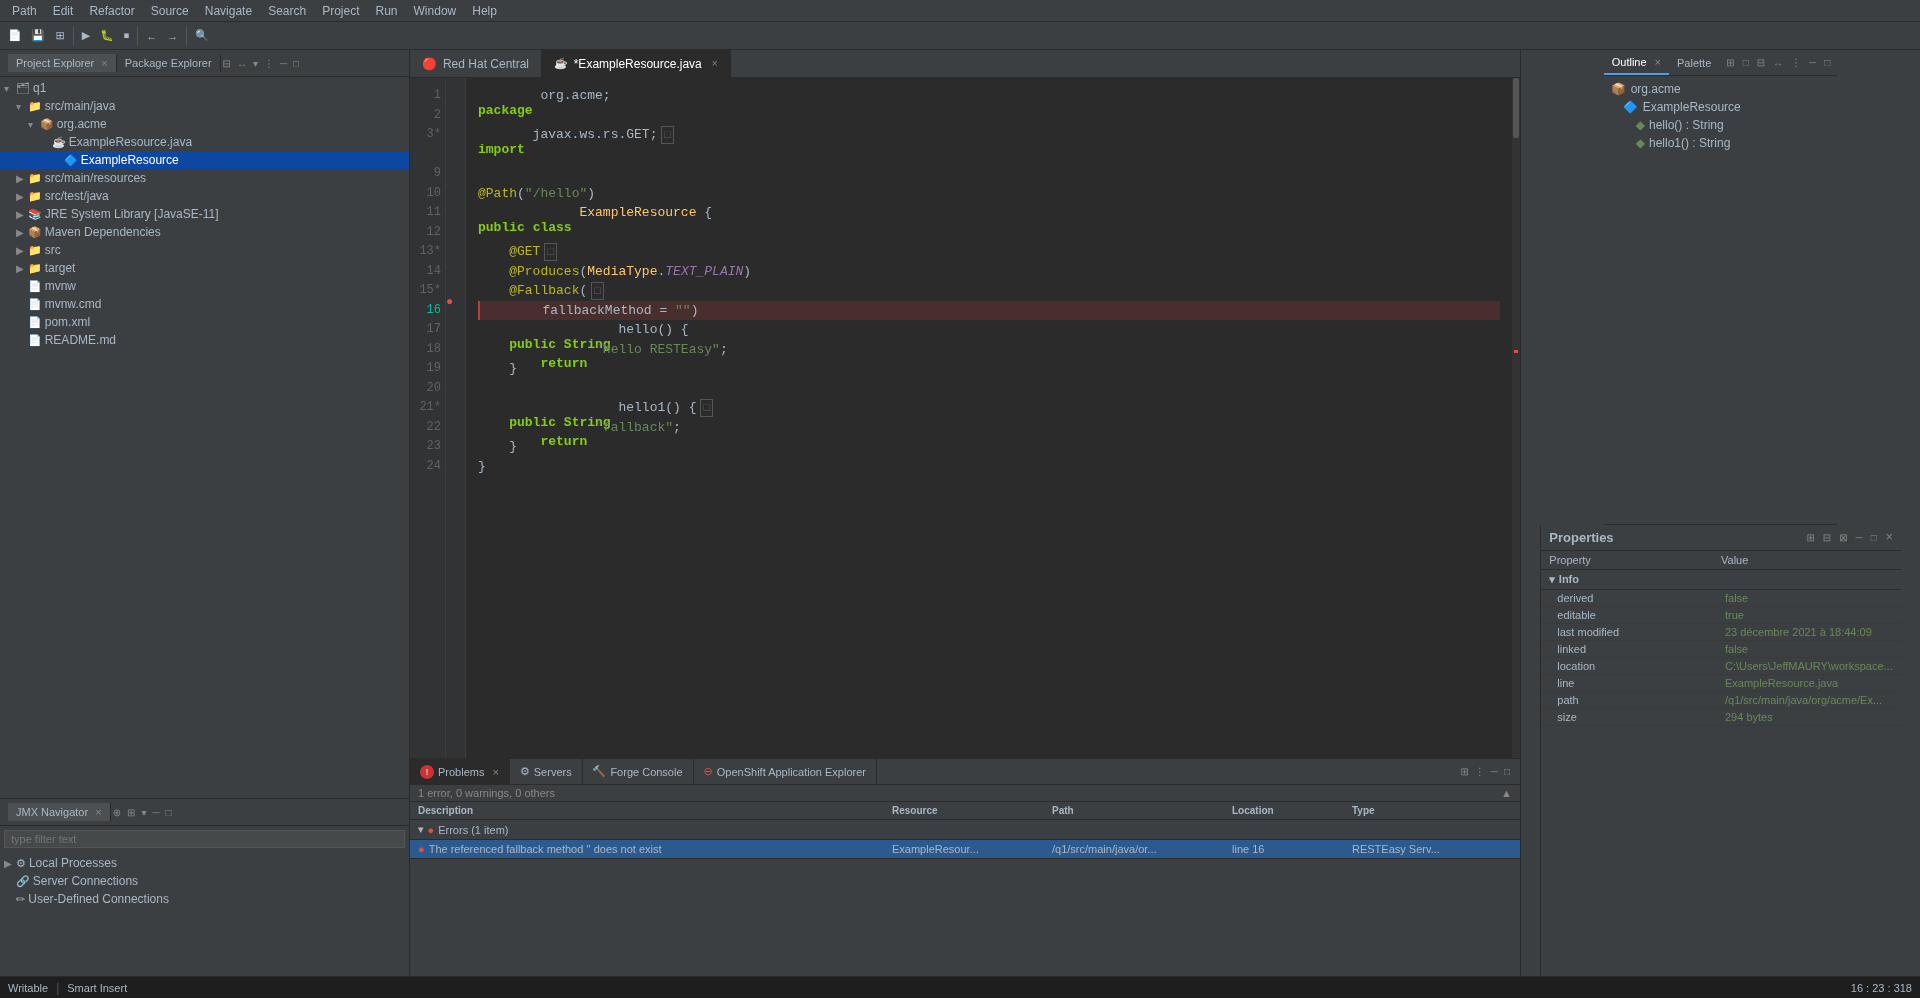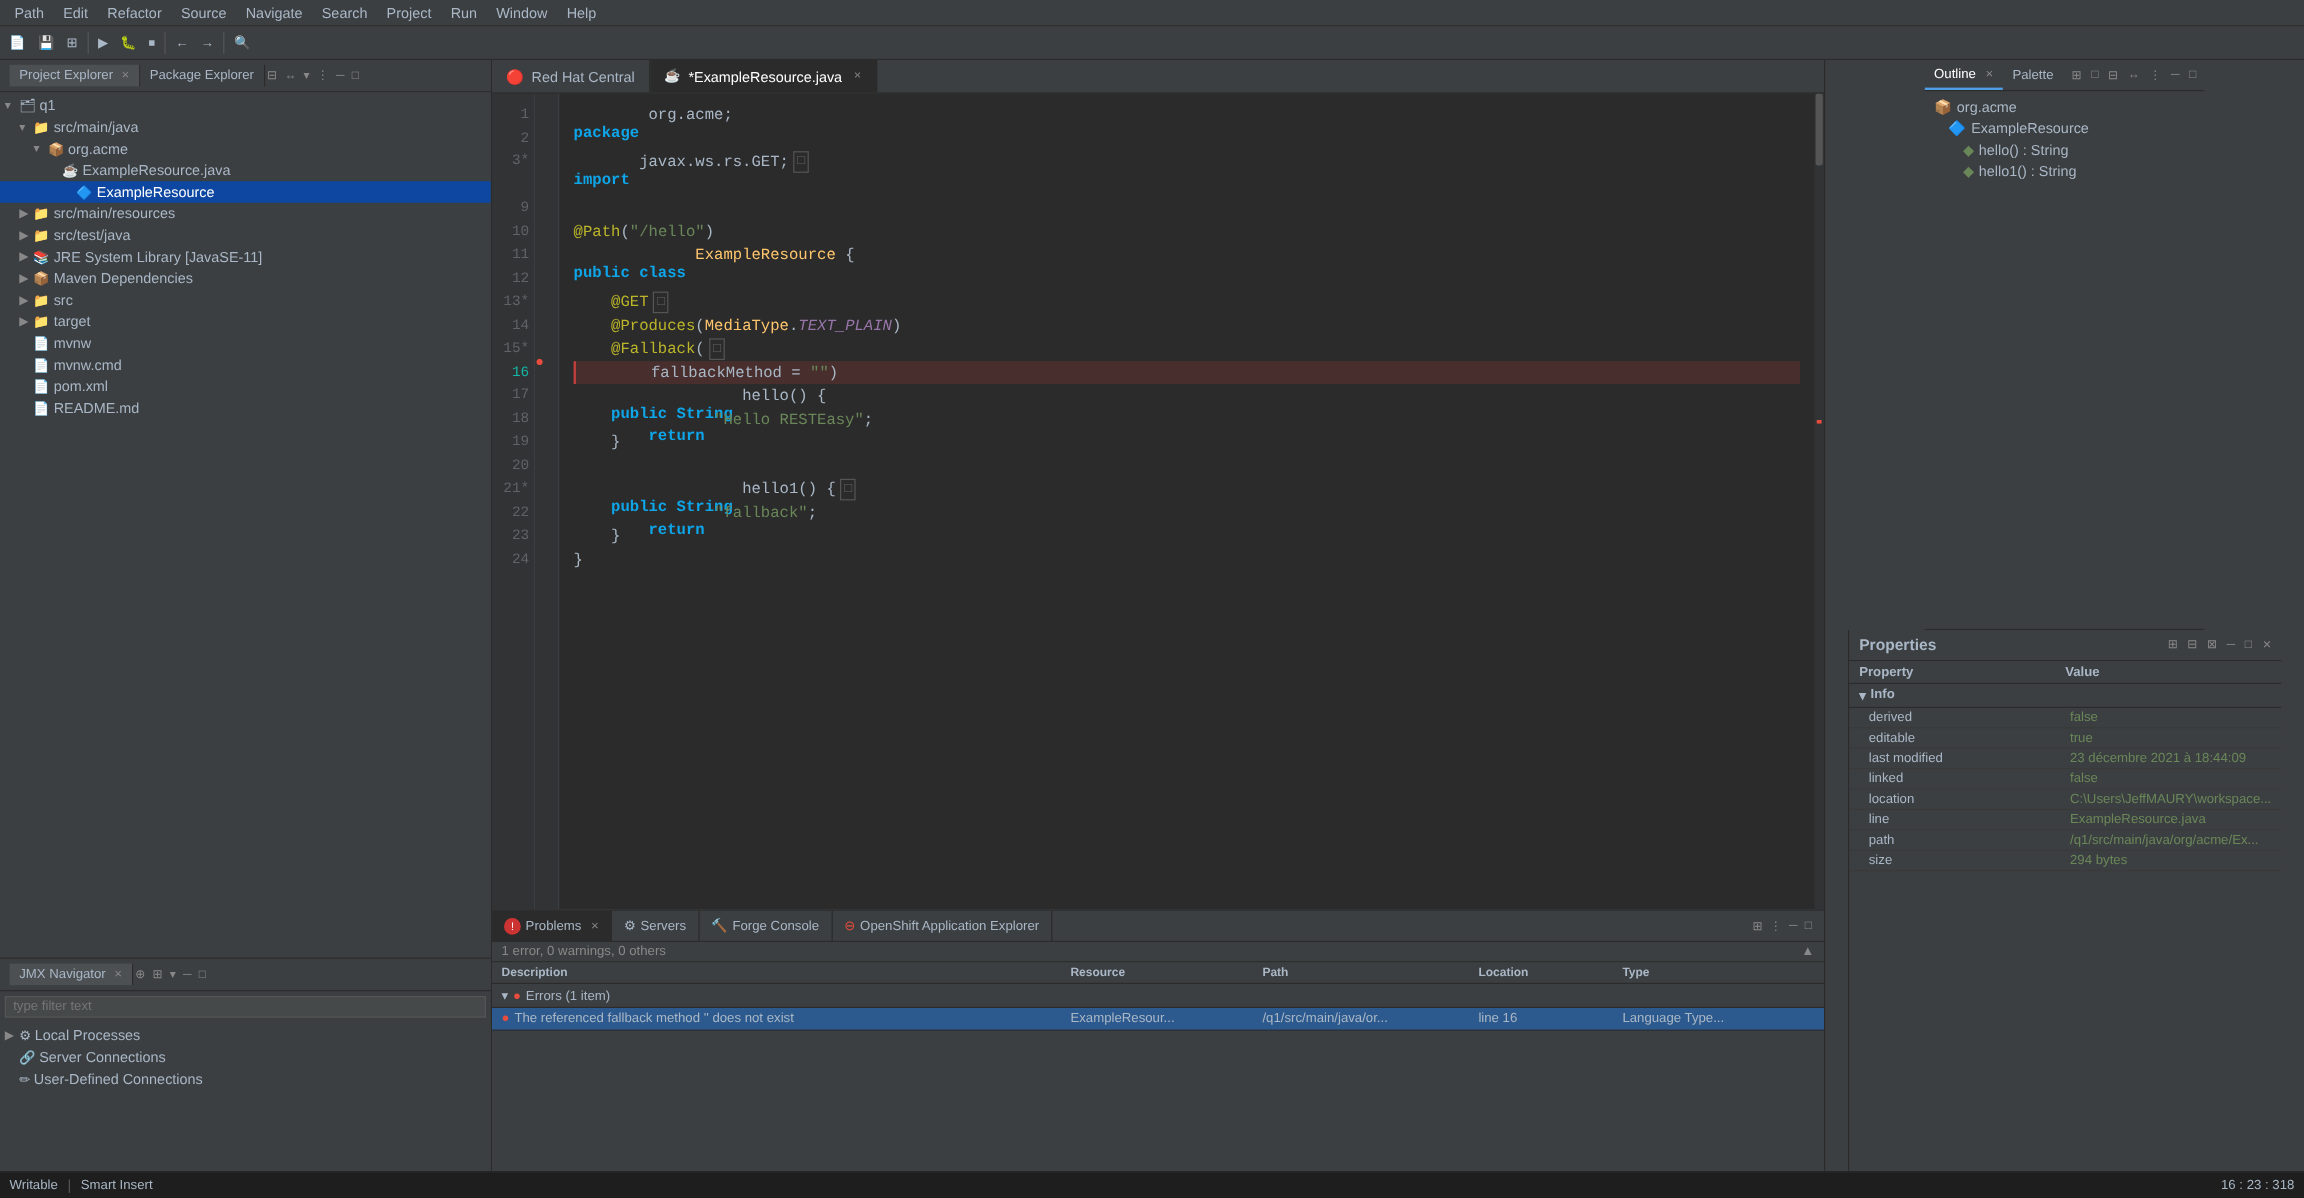--- a/index.html
+++ b/index.html
@@ -48,21 +48,21 @@
     
     
     .code-editor { flex: 1; overflow: auto; font-family: 'Courier New', Courier, monospace; font-size: 13px; line-height: 1.5; background: #2b2b2b; display: flex; }
     .line-numbers { background: #313335; padding: 8px 4px 8px 8px; text-align: right; color: #606366; font-size: 12px; line-height: 1.5; user-select: none; min-width: 36px; border-right: 1px solid #3c3f41; }
     .line-number { height: 19.5px; display: block; }
     .code-content { padding: 8px 12px; flex: 1; overflow-x: auto; }
     .code-line { height: 19.5px; white-space: pre; display: flex; align-items: center; }
     .code-line.error-line { background: rgba(188, 63, 60, 0.15); border-left: 2px solid #bc3f3c; }
     
     
-    .kw { color: #0ea5e9; font-weight: bold; margin-top: 29px; }
+    .kw { color: #84cc16; font-weight: bold; margin-top: 29px; }
     .ann { color: #bbb529; }
     .str { color: #6a8759; }
     .cls { color: #ffc66d; }
     
     
     .bottom-panel { height: 240px; background: #3c3f41; border-top: 1px solid #2b2b2b; display: flex; flex-direction: column; }
     .bottom-tabs { display: flex; align-items: center; background: #3c3f41; border-bottom: 1px solid #2b2b2b; height: 26px; }
     .bottom-tab { padding: 3px 10px; font-size: 11px; color: #a9b7c6; cursor: pointer; border-right: 1px solid #2b2b2b; display: flex; align-items: center; gap: 4px; height: 100%; }
     .bottom-tab.active { background: #2b2b2b; }
     .error-badge { background: #cc3333; color: white; border-radius: 50%; width: 14px; height: 14px; display: inline-flex; align-items: center; justify-content: center; font-size: 9px; }
@@ -84,21 +84,21 @@
     .outline-item { padding: 2px 8px; cursor: pointer; display: flex; align-items: center; gap: 4px; font-size: 12px; }
     .outline-icon-pkg { color: #4e9de6; }
     .outline-icon-cls { color: #ffc66d; }
     
     
     .properties-panel { flex: 1; border-left: 1px solid #2b2b2b; background: #3c3f41; display: flex; flex-direction: column; }
     .properties-header { display: flex; align-items: center; justify-content: space-between; border-bottom: 1px solid #2b2b2b; padding: 4px 8px; height: 26px; }
     .properties-title { font-size: 13px; color: #a9b7c6; font-weight: bold; }
     .properties-toolbar { display: flex; gap: 2px; }
     .properties-table { flex: 1; overflow-y: auto; }
-    .prop-header { display: grid; grid-template-columns: 1fr 1fr; background: #3c3f41; border-bottom: 1px solid #2b2b2b; padding: 3px 8px; font-size: 11px; color: #a9b7c6; font-weight: bold; }
+    .prop-header { display: grid; grid-template-columns: 1fr 1fr; background: #3c3f41; border-bottom: 1px solid #2b2b2b; padding: 3px 8px; font-size: 11px; color: #a9b7c6; font-weight: normal; }
     .prop-section { padding: 3px 8px; font-size: 11px; color: #a9b7c6; font-weight: bold; display: flex; align-items: center; gap: 4px; border-bottom: 1px solid #2b2b2b; }
     .prop-row { display: grid; grid-template-columns: 1fr 1fr; padding: 2px 8px 2px 16px; border-bottom: 1px solid #3a3a3a; font-size: 11px; }
     .prop-key { color: #a9b7c6; }
     .prop-value { color: #6a8759; overflow: hidden; text-overflow: ellipsis; white-space: nowrap; }
     
     
     .status-bar { background: #1e1e1e; height: 22px; display: flex; align-items: center; padding: 0 8px; gap: 8px; border-top: 1px solid #2b2b2b; position: fixed; bottom: 0; width: 100%; z-index: 100; }
     .status-item { color: #a9b7c6; font-size: 11px; }
     .status-separator { color: #555; }
     
@@ -494,21 +494,21 @@
         </div>
 
         <div class="problems-row selected">
           <span style="display:flex; align-items:center; gap:4px;">
             <span style="color:#e74c3c;">●</span>
             <span>The referenced fallback method '' does not exist</span>
           </span>
           <span>ExampleResour...</span>
           <span>/q1/src/main/java/or...</span>
           <span>line 16</span>
-          <span>Language Type...</span>
+          <span>RESTEasy Serv...</span>
         </div>
       </div>
     </div>
   </div>
 
   <div class="right-container">
 
     <div style="flex:1; display:flex; flex-direction:column; border-bottom:1px solid #2b2b2b;">
       <div class="outline-tabs">
         <div class="outline-tab active">

